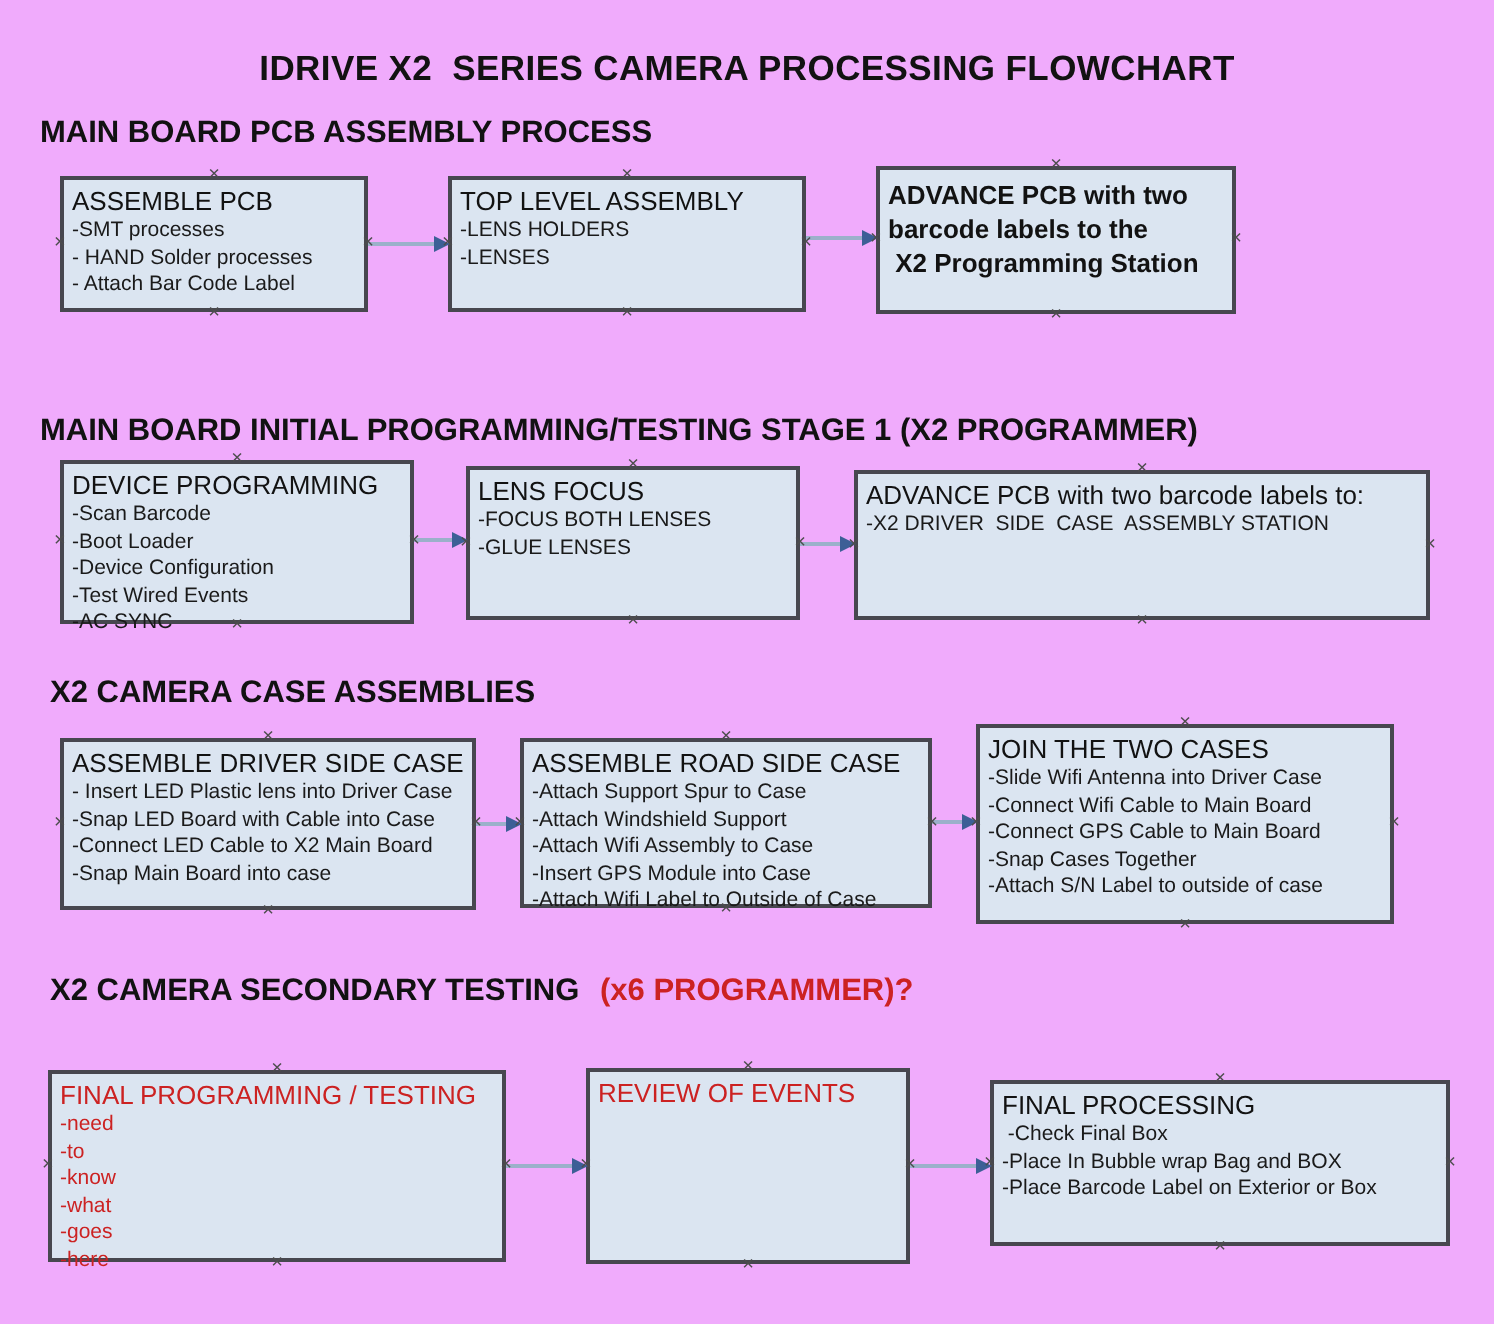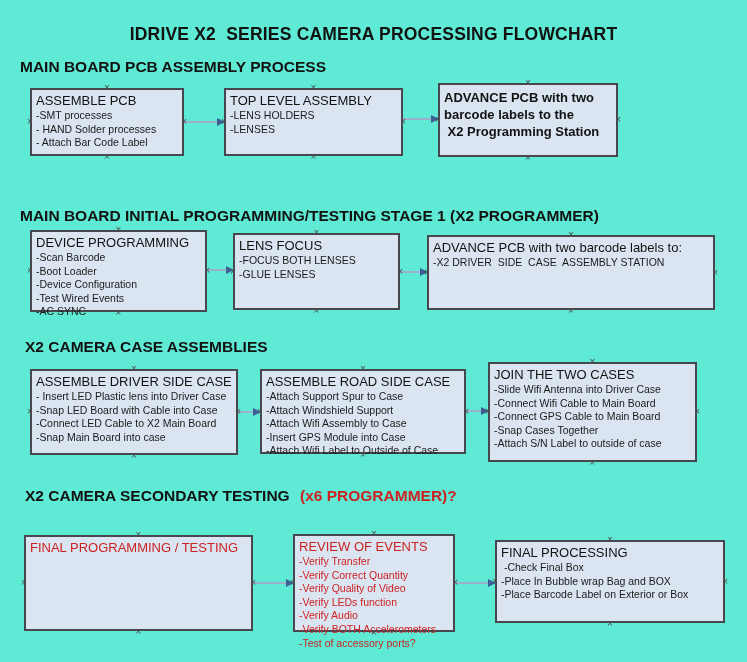--- a/index.html
+++ b/index.html
@@ -1,16 +1,16 @@
 <!DOCTYPE html>
 <html><head>
 <meta charset="utf-8">
 <style>
   html,body{margin:0;padding:0;background:#fff;}
-  .canvas{position:relative;width:747px;height:662px;background:#5eead4;
+  .canvas{position:relative;width:747px;height:662px;background:#f0abfc;
           font-family:"Liberation Sans",sans-serif;overflow:hidden;}
   .title{position:absolute;top:24px;left:0;width:100%;text-align:center;
          font-size:17.5px;font-weight:bold;color:#121212;letter-spacing:.2px;white-space:pre;}
   .sec{position:absolute;font-size:15.5px;font-weight:bold;color:#121212;white-space:pre;}
   .sec .red-part{color:#cc2222;margin-left:6px;margin-top:40px;}
   .box{position:absolute;background:#dbe5f1;border:2px solid #47474f;box-sizing:border-box;
        padding:2px 4px;overflow:visible;}
   .box .bt{font-size:13px;font-weight:normal;line-height:17px;color:#121212;white-space:pre;}
   .box .bi .line{font-size:10.5px;line-height:13.6px;color:#1a1a1a;white-space:pre;}
   .box.red .bt,.box.red .bi .line{color:#cc2222;}
@@ -186,37 +186,36 @@
     </div>
 
   <div class="sec" style="left:25px;top:487px;"><span>X2 CAMERA SECONDARY TESTING </span><span class="red-part">(x6 PROGRAMMER)?</span></div>
 
   <div class="box red" style="left:24px;top:535px;width:229px;height:96px;">
     <i class="h ht">×</i>
       <i class="h hb">×</i>
       <i class="h hl">×</i>
       <i class="h hr">×</i>
     <div class="bt">FINAL PROGRAMMING / TESTING</div>
+    <div class="bi">
+        <div class="line">-need</div>
+        <div class="line">-to</div>
+        <div class="line">-know</div>
+        <div class="line">-what</div>
+        <div class="line">-goes</div>
+        <div class="line">-here</div>
+      </div>
   </div>
 
   <div class="box red" style="left:293px;top:534px;width:162px;height:98px;">
     <i class="h ht">×</i>
       <i class="h hb">×</i>
       <i class="h hl">×</i>
       <i class="h hr">×</i>
     <div class="bt">REVIEW OF EVENTS</div>
-    <div class="bi">
-        <div class="line">-Verify Transfer</div>
-        <div class="line">-Verify Correct Quantity</div>
-        <div class="line">-Verify Quality of Video</div>
-        <div class="line">-Verify LEDs function</div>
-        <div class="line">-Verify Audio</div>
-        <div class="line">-Verify BOTH Accelerometers</div>
-        <div class="line">-Test of accessory ports?</div>
-      </div>
   </div>
 
   <div class="box" style="left:495px;top:540px;width:230px;height:83px;">
     <i class="h ht">×</i>
       <i class="h hb">×</i>
       <i class="h hl">×</i>
       <i class="h hr">×</i>
     <div class="bt">FINAL PROCESSING</div>
     <div class="bi">
         <div class="line"> -Check Final Box</div>

